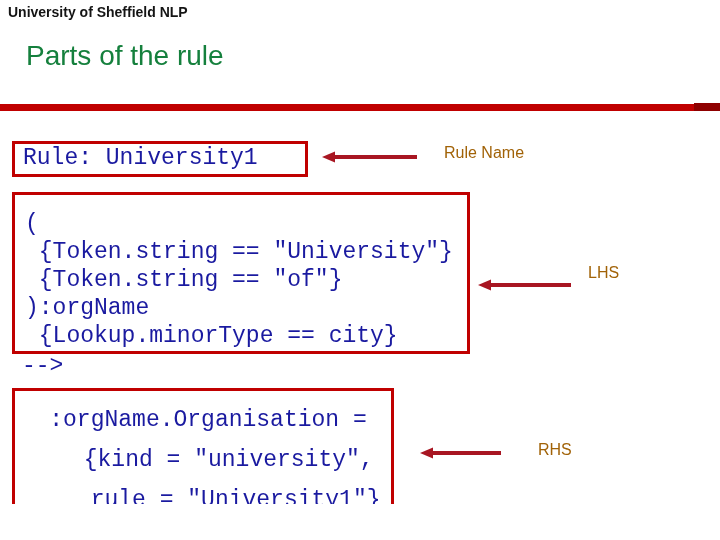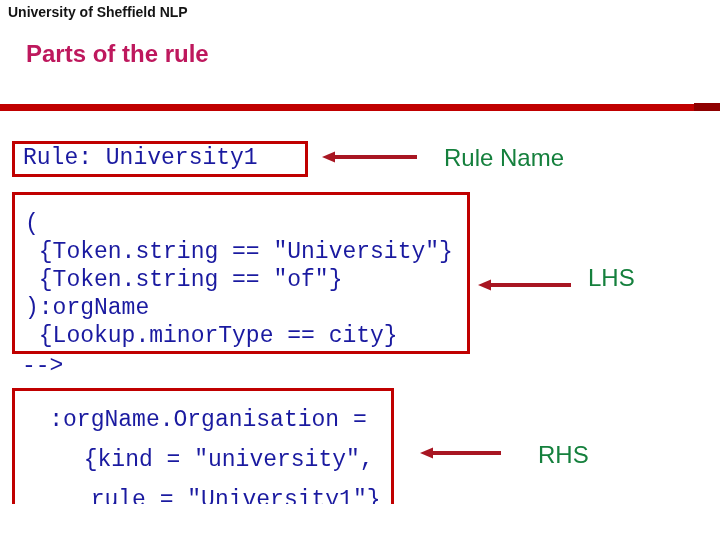--- a/index.html
+++ b/index.html
@@ -5,22 +5,22 @@
   html,body{margin:0;padding:0;background:#fff;}
   .slide{
     position:relative;width:720px;height:504px;background:#ffffff;
     overflow:hidden;font-family:"Liberation Sans",sans-serif;padding-left:20px;
   }
   .org-header{
     position:absolute;left:8px;top:4px;font-size:14px;font-weight:bold;
     color:#141414;letter-spacing:0px;
   }
   .slide-title{
-    position:absolute;left:26px;top:40px;font-size:24px;font-weight:bold;
-    color:#be185d;
+    position:absolute;left:26px;top:40px;font-size:28px;font-weight:normal;
+    color:#15803d;
   }
   .red-bar{
     position:absolute;left:0;top:104px;width:720px;height:7px;background:#c00000;
   }
   .red-bar-end{
     position:absolute;left:694px;top:103px;width:26px;height:8px;background:#8e0000;
   }
   .code{
     font-family:"Liberation Mono",monospace;font-weight:normal;color:#1a1aa0;
   }
@@ -32,21 +32,21 @@
   .box-lhs{left:12px;top:192px;width:458px;height:162px;}
   .box-lhs .code-line{display:block;line-height:28px;font-size:23px;white-space:pre;}
   .box-lhs .code-wrap{padding:15px 0 0 10px;}
   .box-rhs{left:12px;top:388px;width:382px;height:126px;text-align:center;}
   .box-rhs .code-line{display:block;line-height:40px;font-size:23px;white-space:pre;}
   .box-rhs .code-wrap{padding:9px 0 0 10px;}
   .arrow-sep{
     position:absolute;left:22px;top:352px;font-size:23px;line-height:28px;white-space:pre;
   }
   .annot-label{
-    position:absolute;font-size:24px;color:#15803d;
+    position:absolute;font-size:16px;color:#a16207;
   }
   .label-rule-name{left:444px;top:144px;}
   .label-lhs{left:588px;top:264px;}
   .label-rhs{left:538px;top:441px;}
   .arrow-svg{position:absolute;display:block;}
   .arrow-rule{left:322px;top:149px;}
   .arrow-lhs{left:478px;top:277px;}
   .arrow-rhs{left:420px;top:445px;}
   .page-number{
     position:absolute;left:697px;top:502px;font-size:15px;color:#3c3c3c;

